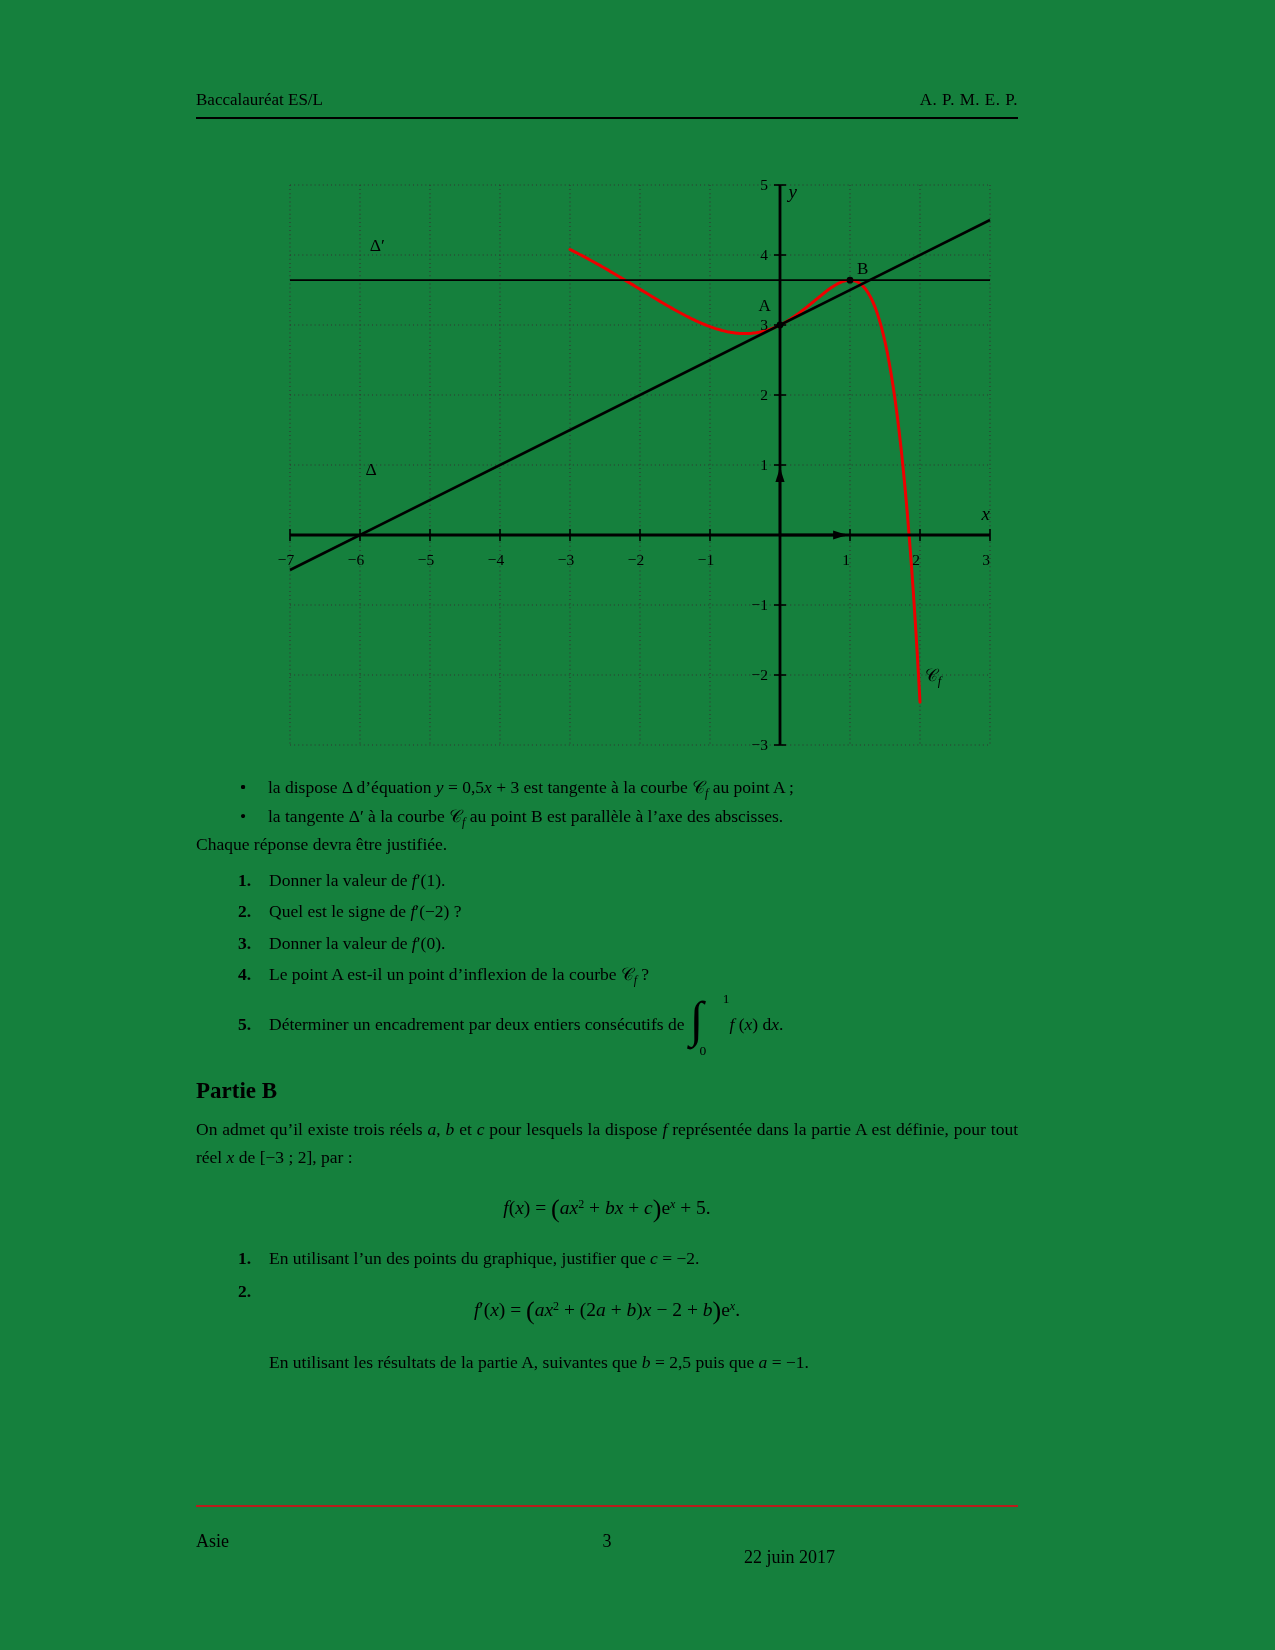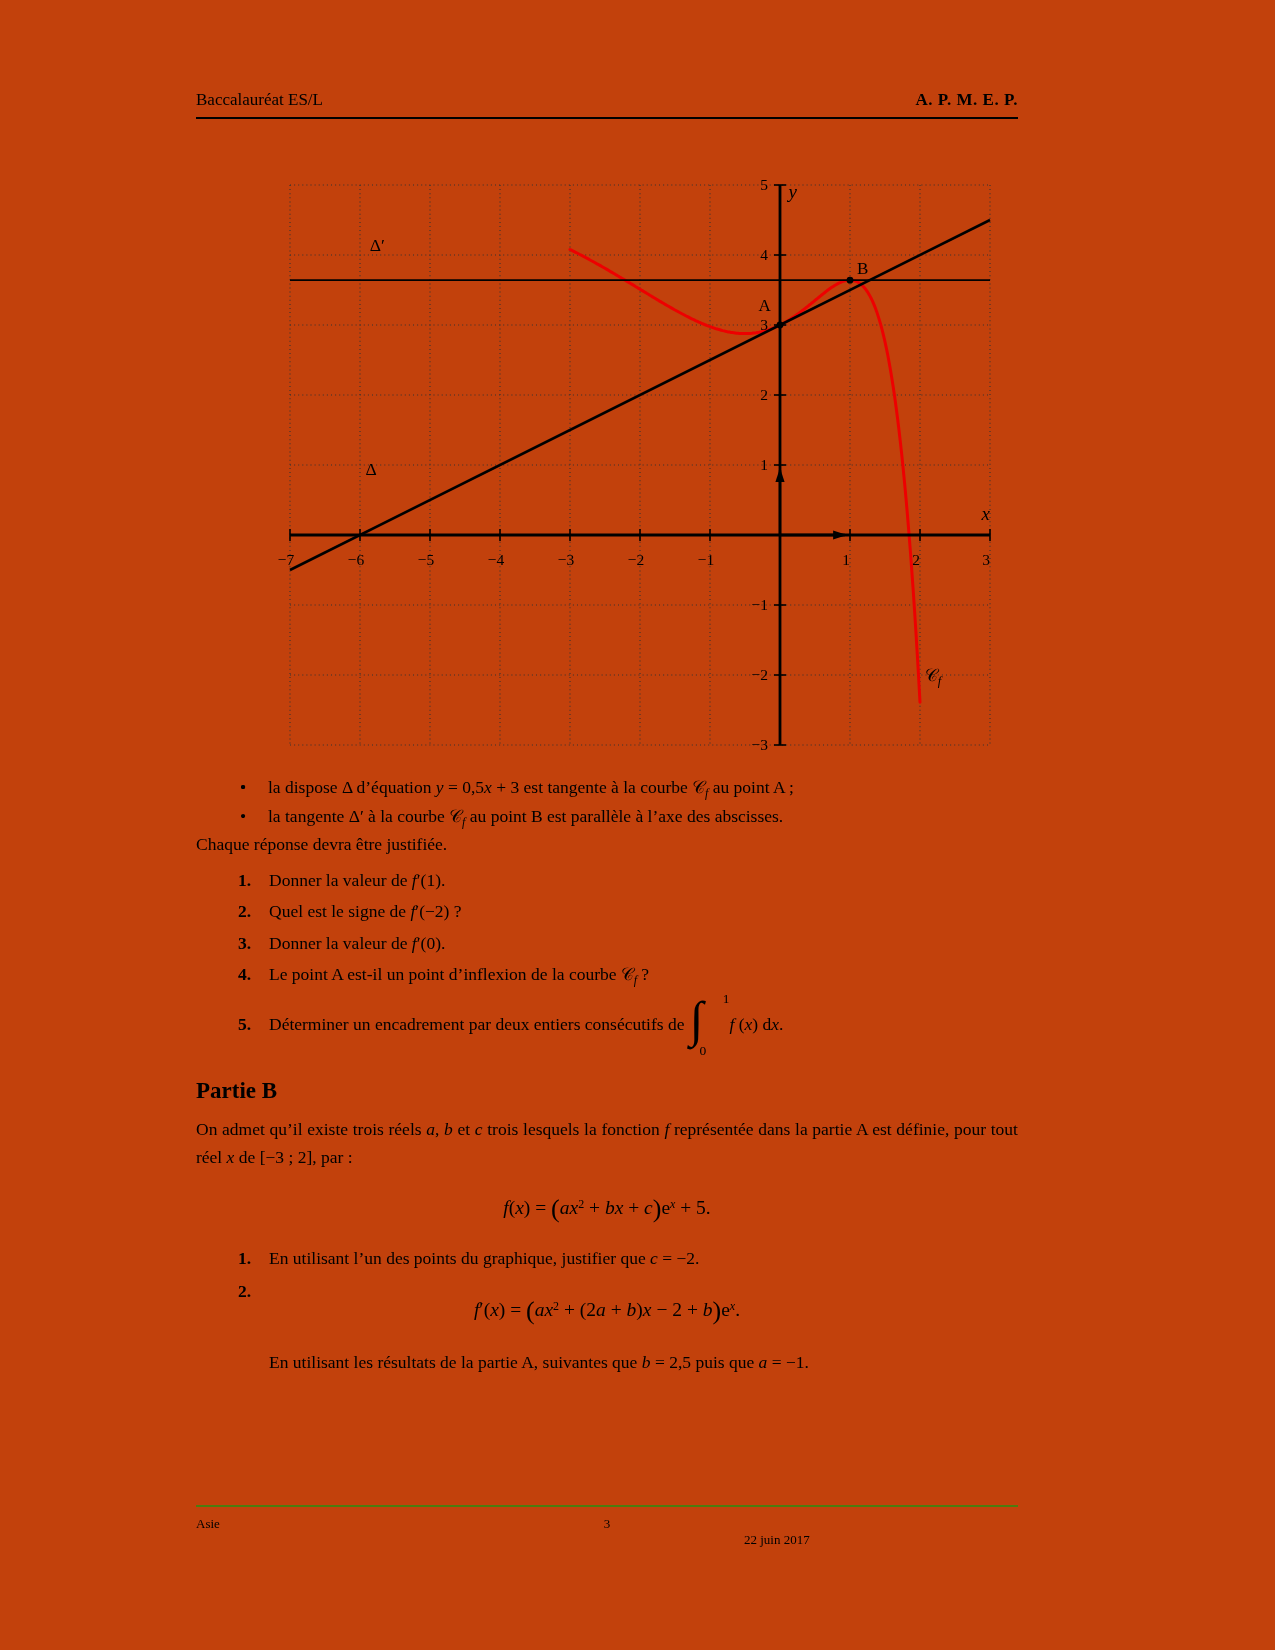--- a/index.html
+++ b/index.html
@@ -1,25 +1,25 @@
 <!DOCTYPE html>
 <html><head>
 <meta charset="utf-8">
 <style>
   html,body{margin:0;padding:0;background:#888;}
-  .page{position:relative;width:1275px;height:1650px;background:#c2410c;color:#000;
+  .page{position:relative;width:1275px;height:1650px;background:#15803d;color:#000;
         font-family:"Liberation Serif","DejaVu Serif",serif;font-size:17.5px;overflow:hidden;}
   .it{font-style:italic;}
   .cal{font-family:"DejaVu Sans","DejaVu Serif",sans-serif;}
   sup{font-size:12px;line-height:0;vertical-align:6px;}
   sub{font-size:12px;line-height:0;vertical-align:-4px;}
   .bigp{font-size:26px;vertical-align:-3px;line-height:0;}
   .header{position:absolute;left:196px;width:822px;top:90px;display:flex;justify-content:space-between;
           border-bottom:2px solid #000;padding-bottom:7px;font-size:17px;}
-  .header .hr-right{font-weight:bold;letter-spacing:0.5px;}
+  .header .hr-right{font-weight:normal;letter-spacing:0.5px;}
   svg.graph{position:absolute;left:250px;top:160px;}
   svg text{font-family:"Liberation Serif","DejaVu Serif","DejaVu Sans",serif;fill:#000;}
   .content{position:absolute;left:196px;top:770px;width:822px;text-align:justify;line-height:27.5px;}
   .content p{margin:0;}
   .bullets,.qlist{margin:0;padding:0;list-style:none;}
   .bullets{margin-top:4px;}
   .bullets li{position:relative;padding-left:72px;margin-bottom:1px;}
   .bullets .marker{position:absolute;left:44px;}
   .qlist{margin-top:8px;}
   .qlist li{position:relative;padding-left:73px;margin-bottom:4px;}
@@ -28,22 +28,22 @@
   .integral{display:inline-block;position:relative;width:38px;height:54px;vertical-align:-20px;margin:0 2px 0 5px;}
   .int-sign{position:absolute;left:0;top:-6px;font-size:50px;line-height:54px;font-weight:normal;}
   .int-top{position:absolute;right:-2px;top:-6px;font-size:13.5px;line-height:14px;}
   .int-bottom{position:absolute;left:10px;bottom:-6px;font-size:13.5px;line-height:14px;}
   .heading{font-weight:bold;font-size:23px;margin:24px 0 0 0;text-align:left;}
   .pb-intro{margin-top:12px !important;}
   .formula{text-align:center;margin:20px 0 !important;font-size:19.5px;line-height:34px;}
   .qlistB{margin-top:14px;}
   .qlistB li{margin-bottom:5px;}
   .closing{padding-left:73px;margin-top:22px !important;}
-  .footer{position:absolute;left:196px;width:822px;top:1505px;border-top:2px solid #4d7c0f;
-          padding-top:9px;display:flex;font-size:13px;}
+  .footer{position:absolute;left:196px;width:822px;top:1505px;border-top:2px solid #b91c1c;
+          padding-top:24px;display:flex;font-size:18px;}
   .footer span{flex:1;}
   .footer .f-center{text-align:center;}
   .footer .f-right{margin-top:16px;}
 </style>
 </head>
 <body>
 
 <div class="page">
 
   <div class="header">
@@ -171,21 +171,21 @@
           <span class="int-sign">∫</span>
           <span class="int-top">1</span>
           <span class="int-bottom">0</span>
         </span>
         <span><span class="it">f</span><span> (</span><span class="it">x</span><span>) d</span><span class="it">x</span><span>.</span></span>
       </li>
     </ol>
 
     <h3 class="heading">Partie B</h3>
 
-    <p class="pb-intro"><span>On admet qu’il existe trois réels </span><span class="it">a</span><span>, </span><span class="it">b</span><span> et </span><span class="it">c</span><span> trois lesquels la fonction </span><span class="it">f</span><span> représentée dans la partie A est définie, pour tout réel </span><span class="it">x</span><span> de [−3 ; 2], par :</span></p>
+    <p class="pb-intro"><span>On admet qu’il existe trois réels </span><span class="it">a</span><span>, </span><span class="it">b</span><span> et </span><span class="it">c</span><span> pour lesquels la dispose </span><span class="it">f</span><span> représentée dans la partie A est définie, pour tout réel </span><span class="it">x</span><span> de [−3 ; 2], par :</span></p>
 
     <p class="formula"><span class="it">f</span><span>(</span><span class="it">x</span><span>) = </span><span class="bigp">(</span><span class="it">ax</span><sup>2</sup><span> + </span><span class="it">bx</span><span> + </span><span class="it">c</span><span class="bigp">)</span><span>e</span><sup class="it">x</sup><span> + 5.</span></p>
 
     <ol class="qlist qlistB">
       <li>
         <span class="num">1.</span>
         <span><span>En utilisant l’un des points du graphique, justifier que </span><span class="it">c</span><span> = −2.</span></span>
       </li>
       <li>
         <span class="num">2.</span>

